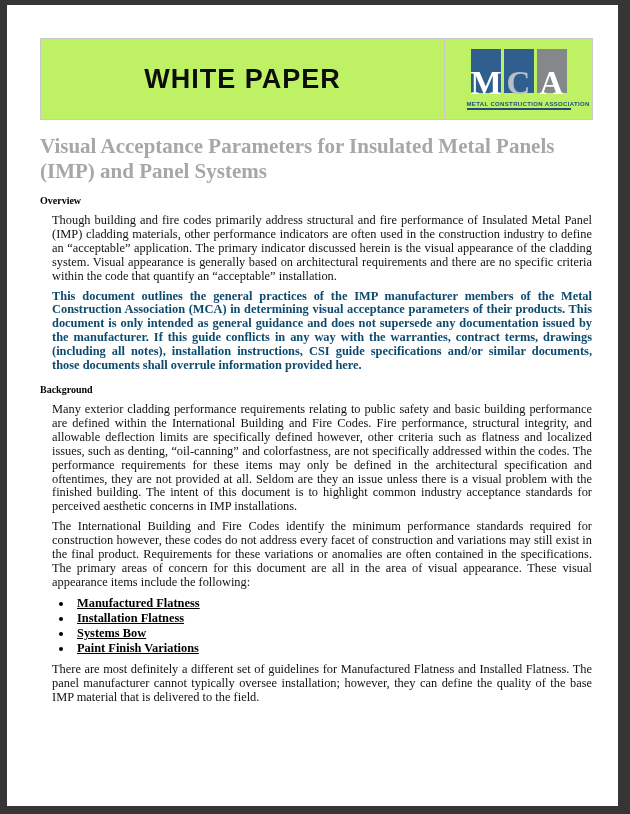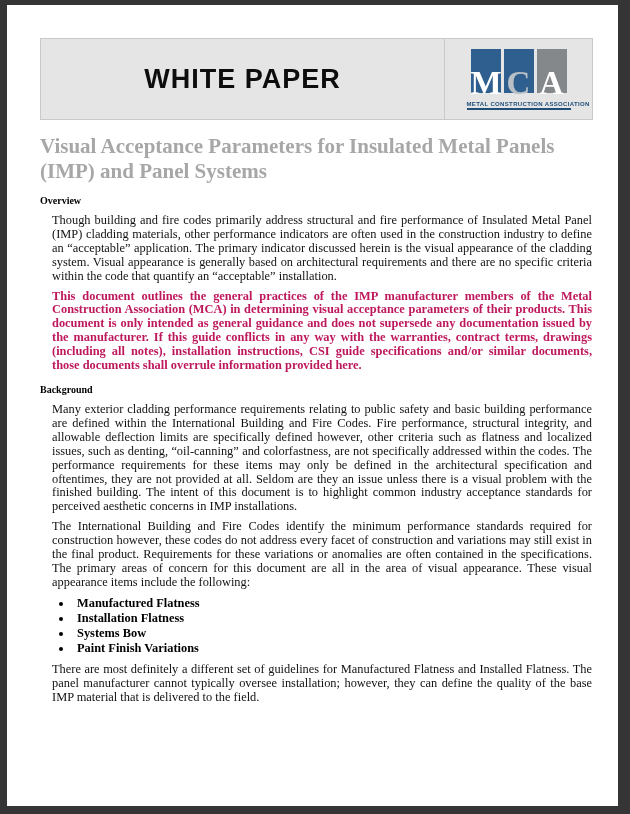--- a/index.html
+++ b/index.html
@@ -21,21 +21,21 @@
   }
   .content {
     padding: 33px 26px 0 33px;
   }
   
   .header-box {
     width: 551px;
     height: 80px;
     border: 1px solid #c9c9c9;
     display: flex;
-    background: #e5e5e5;
+    background: #bef264;
   }
   .header-left {
     width: 403px;
     border-right: 1px solid #c9c9c9;
     display: flex;
     align-items: center;
     justify-content: center;
   }
   .header-title {
     font-family: "Liberation Sans", sans-serif;
@@ -99,32 +99,33 @@
     font-weight: bold;
     color: #000000;
   }
   p.body-para {
     margin: 0 0 6px 12px;
     font-size: 12.4px;
     line-height: 13.9px;
     text-align: justify;
     color: #111111;
   }
-  p.body-para.bold { font-weight: bold; color: #be185d; }
+  p.body-para.bold { font-weight: bold; color: #0c4a6e; }
   ul.bullet-list {
     margin: 3px 0 7px 0;
     padding-left: 33px;
     list-style: disc;
   }
   ul.bullet-list li {
     font-weight: bold;
     font-size: 12.4px;
     line-height: 15px;
     color: #000000;
     padding-left: 4px;
+    text-decoration: underline;
   }
 </style>
 </head>
 <body>
 
 <div class="page">
   <div class="content">
 
     <div class="header-box">
       <div class="header-left">

